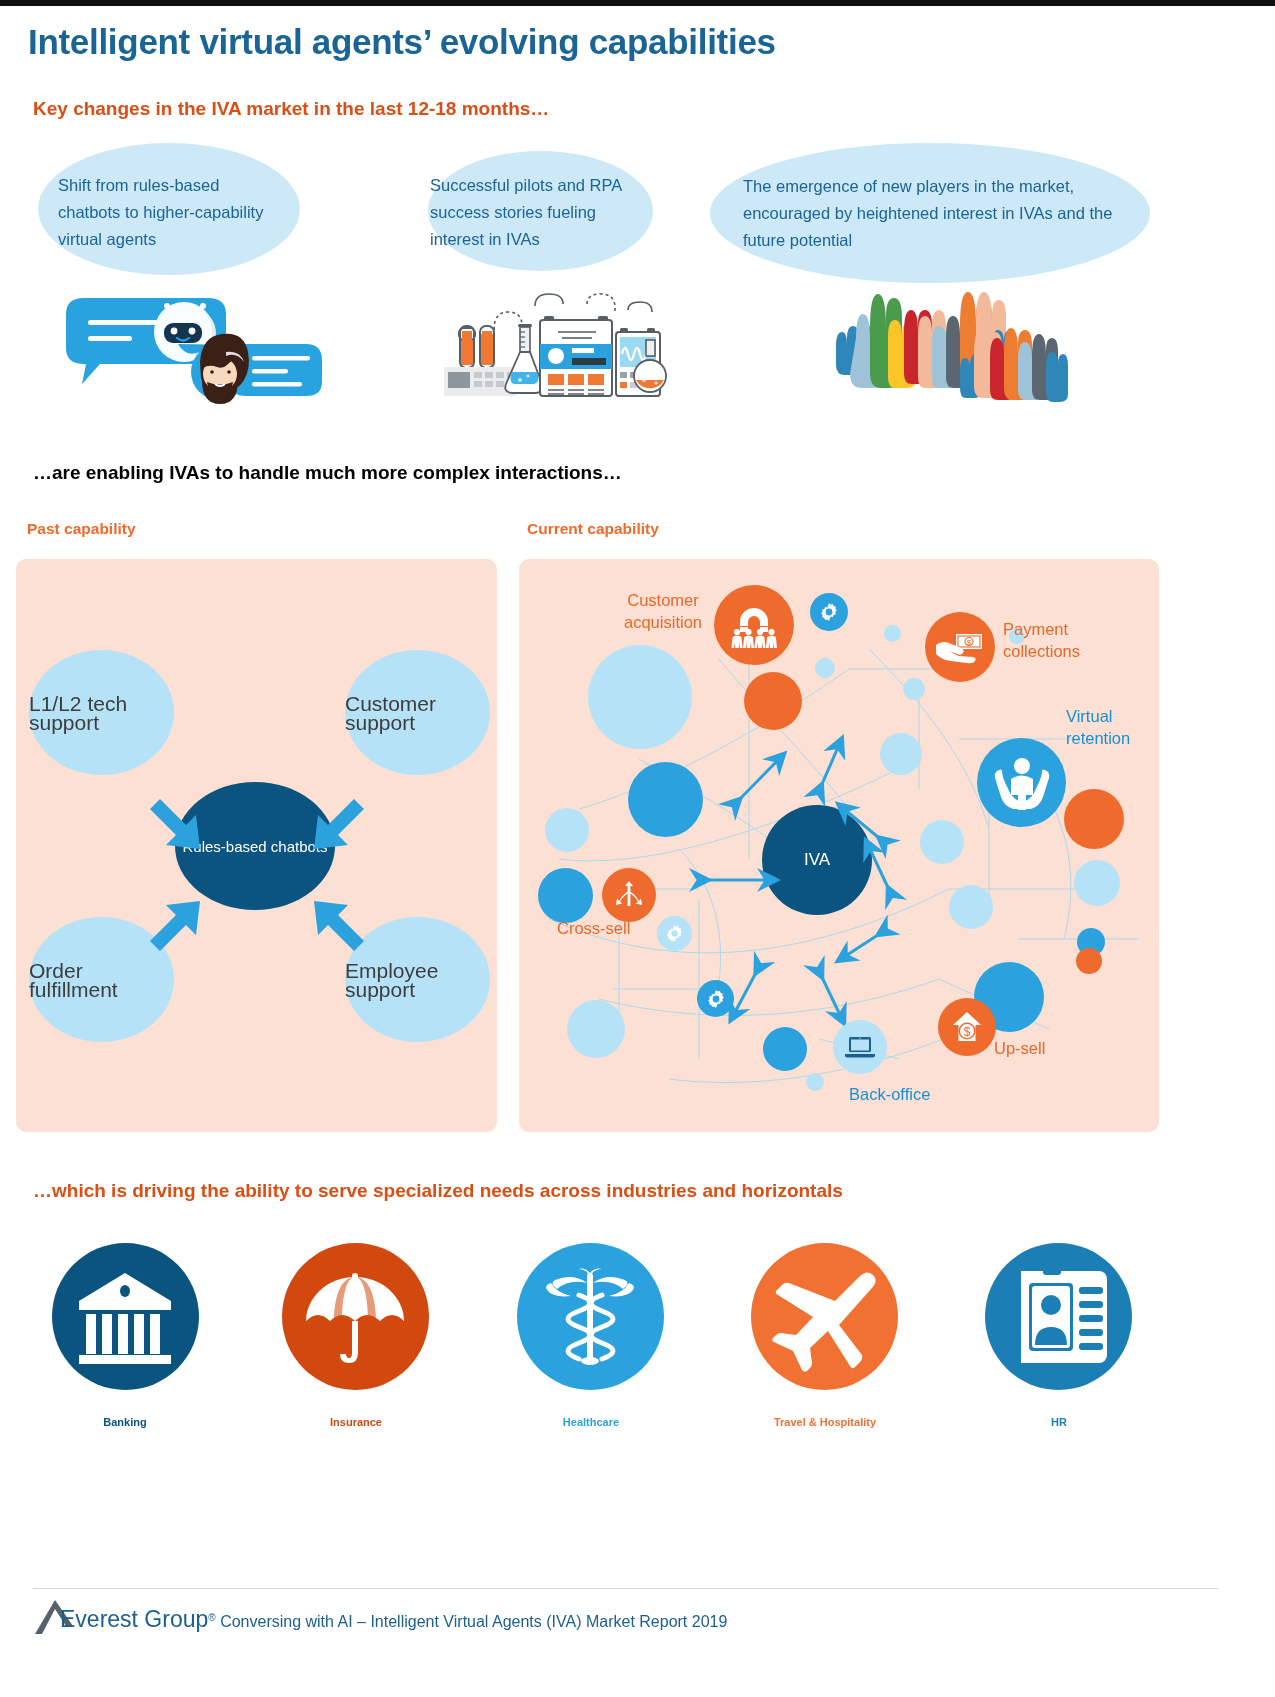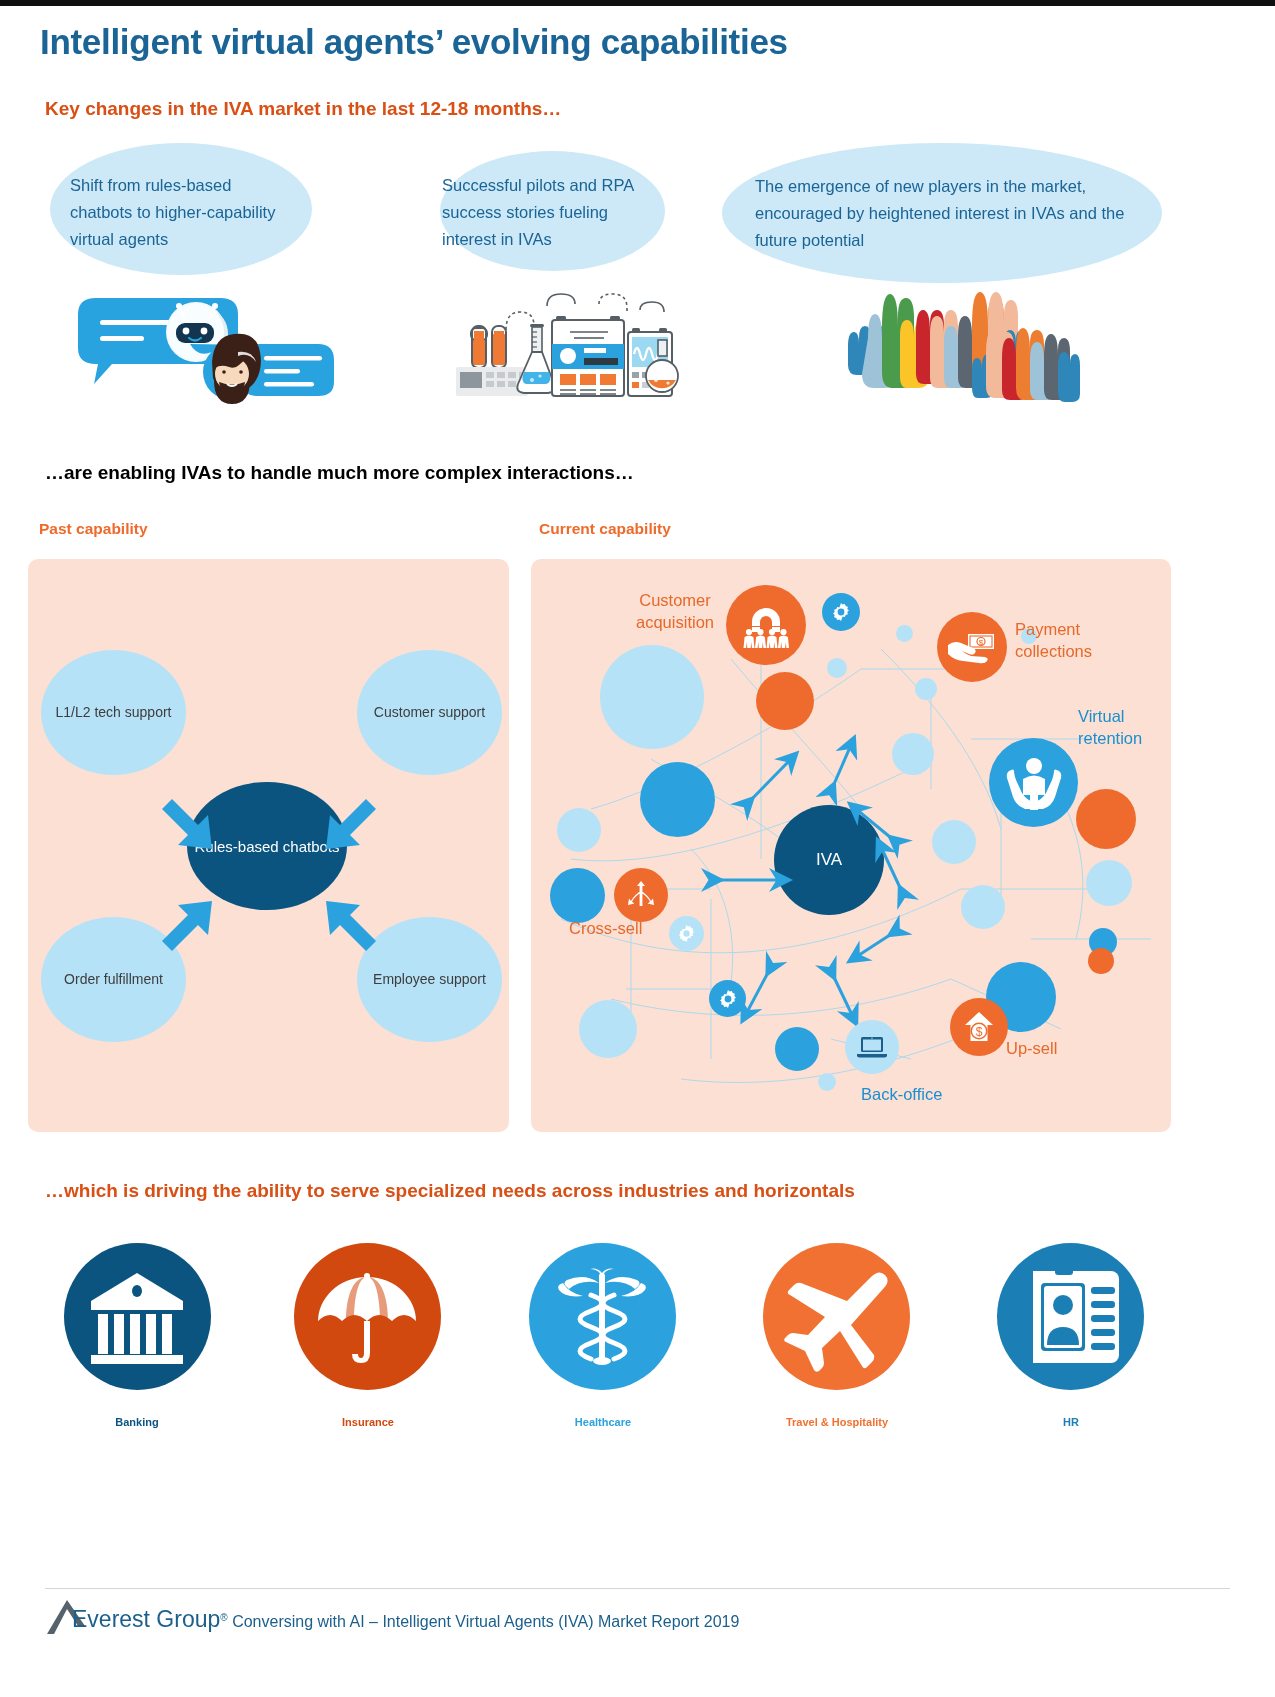--- a/index.html
+++ b/index.html
@@ -4,21 +4,21 @@
 <style>
   html,body{margin:0;padding:0;}
   body{
     width:1275px;height:1697px;
     background:#ffffff;
     font-family:"Liberation Sans", sans-serif;
     overflow:hidden;
     position:relative;
   }
   .topbar{position:absolute;top:0;left:0;width:1275px;height:6px;background:#0f0f0f;}
-  .page{position:absolute;top:0;left:12px;width:1108px;height:1697px;}
+  .page{position:absolute;top:0;left:0;width:1108px;height:1697px;}
 
   
   .title{
     position:absolute;left:28px;top:22px;
     font-size:35px;font-weight:bold;color:#1a6496;letter-spacing:-0.3px;
   }
   .subhead{
     position:absolute;left:33px;top:98px;
     font-size:19px;font-weight:bold;color:#d94f14;
   }
@@ -31,21 +31,21 @@
   .sect2{position:absolute;left:33px;top:462px;font-size:19px;font-weight:bold;color:#000000;}
   .sect3{position:absolute;left:33px;top:1180px;font-size:19px;font-weight:bold;color:#d94f14;}
   .cap-label{position:absolute;font-size:15.5px;font-weight:bold;color:#ef6a2b;}
 
   
   .panel{position:absolute;background:#fbe0d3;border-radius:10px;}
 
   
   .ell{position:absolute;background:#b6e2f8;border-radius:50%;
        display:flex;align-items:center;justify-content:center;text-align:left;
-       color:#3d3d3d;font-size:14px;line-height:19px;}
+       color:#3d3d3d;font-size:21px;line-height:19px;}
   .core{position:absolute;background:#0b5480;border-radius:50%;
        display:flex;align-items:center;justify-content:center;text-align:center;
        color:#ffffff;font-size:15px;line-height:19px;}
 
   
   .cnode{position:absolute;border-radius:50%;}
   .c-lightblue{background:#b6e2f8;}
   .c-blue{background:#2ba1de;}
   .c-orange{background:#ee6b2d;}
   .c-navy{background:#0b5480;display:flex;align-items:center;justify-content:center;

